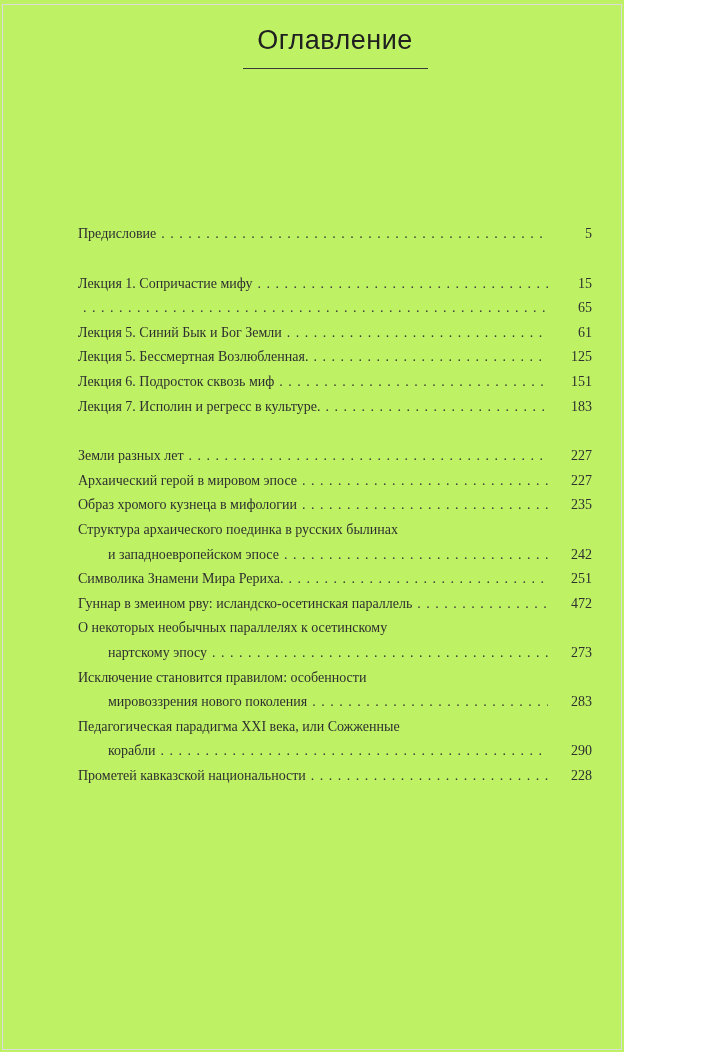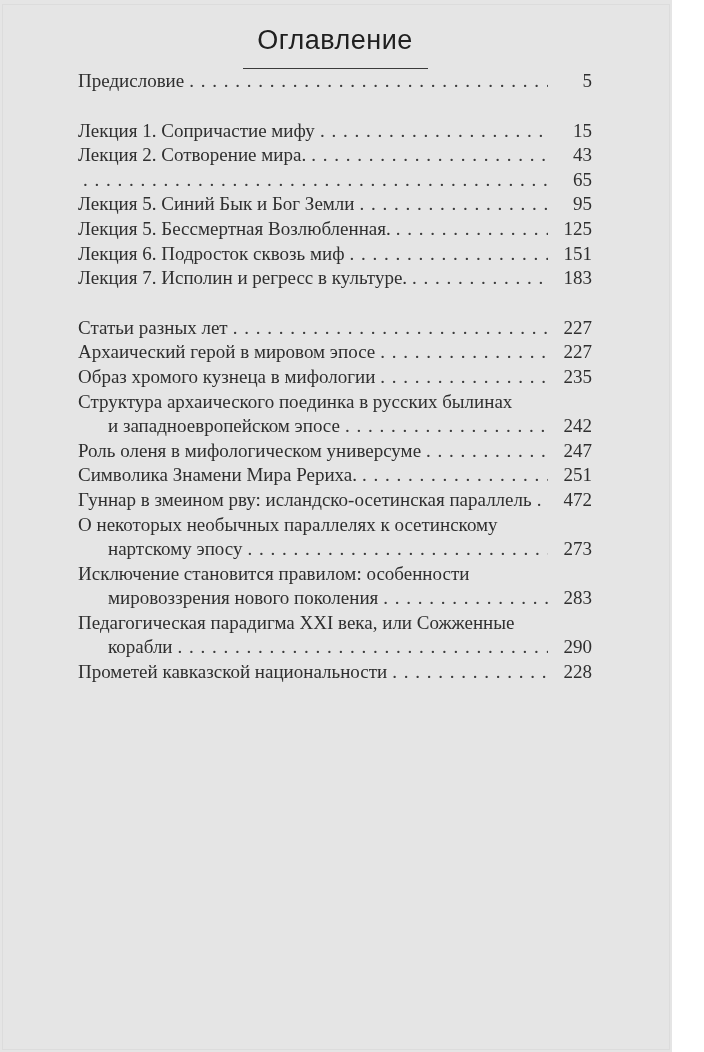--- a/index.html
+++ b/index.html
@@ -5,23 +5,23 @@
   html, body {
     margin: 0;
     padding: 0;
     width: 704px;
     height: 1052px;
     background: #ffffff;
     overflow: hidden;
   }
   .page {
     position: relative;
-    width: 672px;
+    width: 624px;
     height: 1052px;
-    background: #e5e5e5;
+    background: #bef264;
     font-family: "Liberation Serif", serif;
     color: #2f2f2f;
   }
   .page-frame {
     position: absolute;
     left: 2px; top: 4px; right: 2px; bottom: 2px;
     border: 1px solid #dcdcdc;
     pointer-events: none;
   }
   .content {
@@ -41,21 +41,22 @@
     line-height: 32px;
   }
   .title-rule {
     width: 185px;
     height: 0;
     border: none;
     border-top: 1.5px solid #3a3a3a;
     margin: 12px auto 0 auto;
   }
   .toc {
-    font-size: 19px;
+    margin-top: 153px;
+    font-size: 14px;
     line-height: 24.6px;
   }
   .row {
     display: flex;
     align-items: baseline;
     white-space: nowrap;
   }
   .row.gap { margin-top: 25px; }
   .row.indent { padding-left: 30px; align-items: flex-end; }
   .t { flex: 0 0 auto; }
@@ -93,51 +94,46 @@
         <span class="dots"></span>
         <span class="p">5</span>
       </div>
 
       <div class="row gap">
         <span class="t">Лекция 1. Сопричастие мифу</span>
         <span class="dots"></span>
         <span class="p">15</span>
       </div>
       <div class="row">
-        <span class="t">Лекция 2. Сотворение мира.</span>
-        <span class="dots"></span>
-        <span class="p">43</span>
-      </div>
-      <div class="row">
         <span class="dots"></span>
         <span class="p">65</span>
       </div>
       <div class="row">
         <span class="t">Лекция 5. Синий Бык и Бог Земли</span>
         <span class="dots"></span>
-        <span class="p">95</span>
+        <span class="p">61</span>
       </div>
       <div class="row">
         <span class="t">Лекция 5. Бессмертная Возлюбленная.</span>
         <span class="dots"></span>
         <span class="p">125</span>
       </div>
       <div class="row">
         <span class="t">Лекция 6. Подросток сквозь миф</span>
         <span class="dots"></span>
         <span class="p">151</span>
       </div>
       <div class="row">
         <span class="t">Лекция 7. Исполин и регресс в культуре.</span>
         <span class="dots"></span>
         <span class="p">183</span>
       </div>
 
       <div class="row gap">
-        <span class="t">Статьи разных лет</span>
+        <span class="t">Земли разных лет</span>
         <span class="dots"></span>
         <span class="p">227</span>
       </div>
       <div class="row">
         <span class="t">Архаический герой в мировом эпосе</span>
         <span class="dots"></span>
         <span class="p">227</span>
       </div>
       <div class="row">
         <span class="t">Образ хромого кузнеца в мифологии</span>
@@ -147,25 +143,20 @@
 
       <div class="row">
         <span class="t">Структура архаического поединка в русских былинах</span>
       </div>
       <div class="row indent">
         <span class="t">и западноевропейском эпосе</span>
         <span class="dots"></span>
         <span class="p">242</span>
       </div>
 
-      <div class="row">
-        <span class="t">Роль оленя в мифологическом универсуме</span>
-        <span class="dots"></span>
-        <span class="p">247</span>
-      </div>
       <div class="row">
         <span class="t">Символика Знамени Мира Рериха.</span>
         <span class="dots"></span>
         <span class="p">251</span>
       </div>
       <div class="row">
         <span class="t">Гуннар в змеином рву: исландско-осетинская параллель</span>
         <span class="dots"></span>
         <span class="p">472</span>
       </div>

